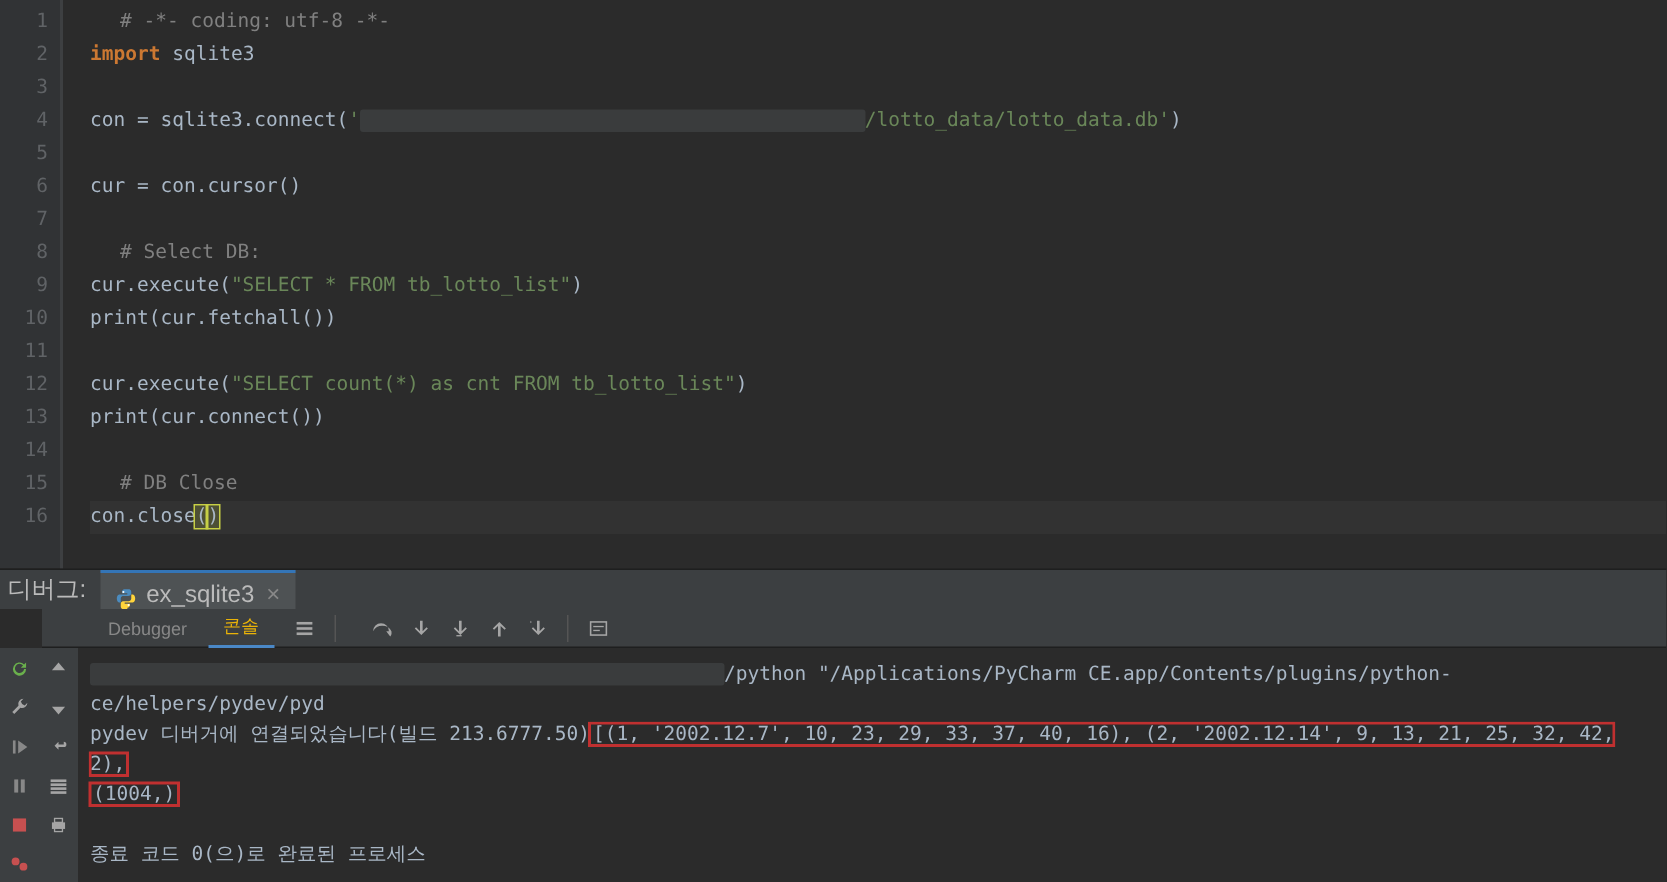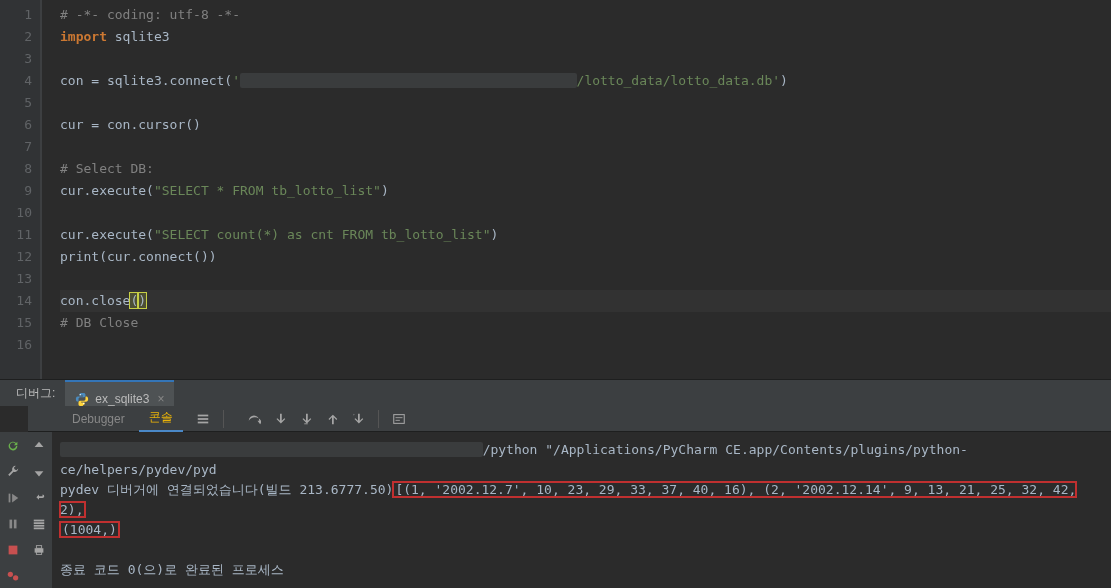--- a/index.html
+++ b/index.html
@@ -33,21 +33,21 @@
 }
 .code {
   flex: 1;
   padding: 4px 0 4px 18px;
   line-height: 22px;
   border-left: 2px solid #3d3f41;
   position: relative;
 }
 .code-line { white-space: pre; }
 .cursor-line { background: #323232; }
-.tok-comment { color: #808080; }
+.tok-comment { color: #808080; margin-left: 20px; }
 .tok-keyword { color: #cc7832; font-weight: bold; }
 .tok-ident { color: #a9b7c6; }
 .tok-string { color: #6a8759; }
 .tok-paren { color: #a9b7c6; }
 .tok-func { color: #a9b7c6; }
 .tok-blurred {
   background: #3a3c3d;
   color: transparent;
   border-radius: 2px;
 }
@@ -61,23 +61,23 @@
   background: #2b2b2b;
   border-top: 1px solid #1e1f1f;
   display: flex;
   flex-direction: column;
 }
 .panel-header {
   display: flex;
   align-items: center;
   background: #3c3f41;
   height: 26px;
-  padding-left: 16px;
+  padding-left: 5px;
   font-family: "Segoe UI", sans-serif;
-  font-size: 12px;
+  font-size: 16px;
   color: #bbbbbb;
 }
 .tab {
   display: inline-flex;
   align-items: flex-end;
   padding: 0 10px;
   height: 26px;
   background: #4e5254;
   border-top: 2px solid transparent;
 }
@@ -173,26 +173,27 @@
   <div class="code">
     <div class="code-line"><span class="tok-comment"># -*- coding: utf-8 -*-</span></div>
     <div class="code-line"><span class="tok-keyword">import</span><span class="tok-ident"> sqlite3</span></div>
     <div class="code-line">&nbsp;</div>
     <div class="code-line"><span class="tok-ident">con = sqlite3.connect(</span><span class="tok-string">'</span><span class="tok-blurred">/xxxxxxxxxxxxxxxx/xxxxxxxxxxxxxxxxxxxxxxxxx</span><span class="tok-string">/lotto_data/lotto_data.db'</span><span class="tok-paren">)</span></div>
     <div class="code-line">&nbsp;</div>
     <div class="code-line"><span class="tok-ident">cur = con.cursor()</span></div>
     <div class="code-line">&nbsp;</div>
     <div class="code-line"><span class="tok-comment"># Select DB:</span></div>
     <div class="code-line"><span class="tok-ident">cur.execute(</span><span class="tok-string">"SELECT * FROM tb_lotto_list"</span><span class="tok-paren">)</span></div>
+    <div class="code-line"><span class="tok-func">print</span><span class="tok-ident">(cur.fetchall())</span></div>
     <div class="code-line">&nbsp;</div>
     <div class="code-line"><span class="tok-ident">cur.execute(</span><span class="tok-string">"SELECT count(*) as cnt FROM tb_lotto_list"</span><span class="tok-paren">)</span></div>
     <div class="code-line"><span class="tok-func">print</span><span class="tok-ident">(cur.connect())</span></div>
     <div class="code-line">&nbsp;</div>
+    <div class="code-line"><span class="tok-comment"># DB Close</span></div>
     <div class="code-line cursor-line"><span class="tok-ident">con.close</span><span class="tok-paren caretbox">(</span><span class="tok-paren caretbox">)</span></div>
-    <div class="code-line"><span class="tok-comment"># DB Close</span></div>
   </div>
 </div>
 
 <div class="panel">
   <div class="panel-header">
     <span style="margin-right:10px;">디버그:</span>
     <div class="tab active">
       <span class="tab-icon">
         <svg viewBox="0 0 16 16">
             <path fill="#4b8bbe" d="M7 1c-2 0-2 2-2 2v1h4v1H3s-2 0-2 3 2 3 2 3h1V8s0-2 2-2h4s2 0 2-2V3s0-2-2-2H7z"></path>

